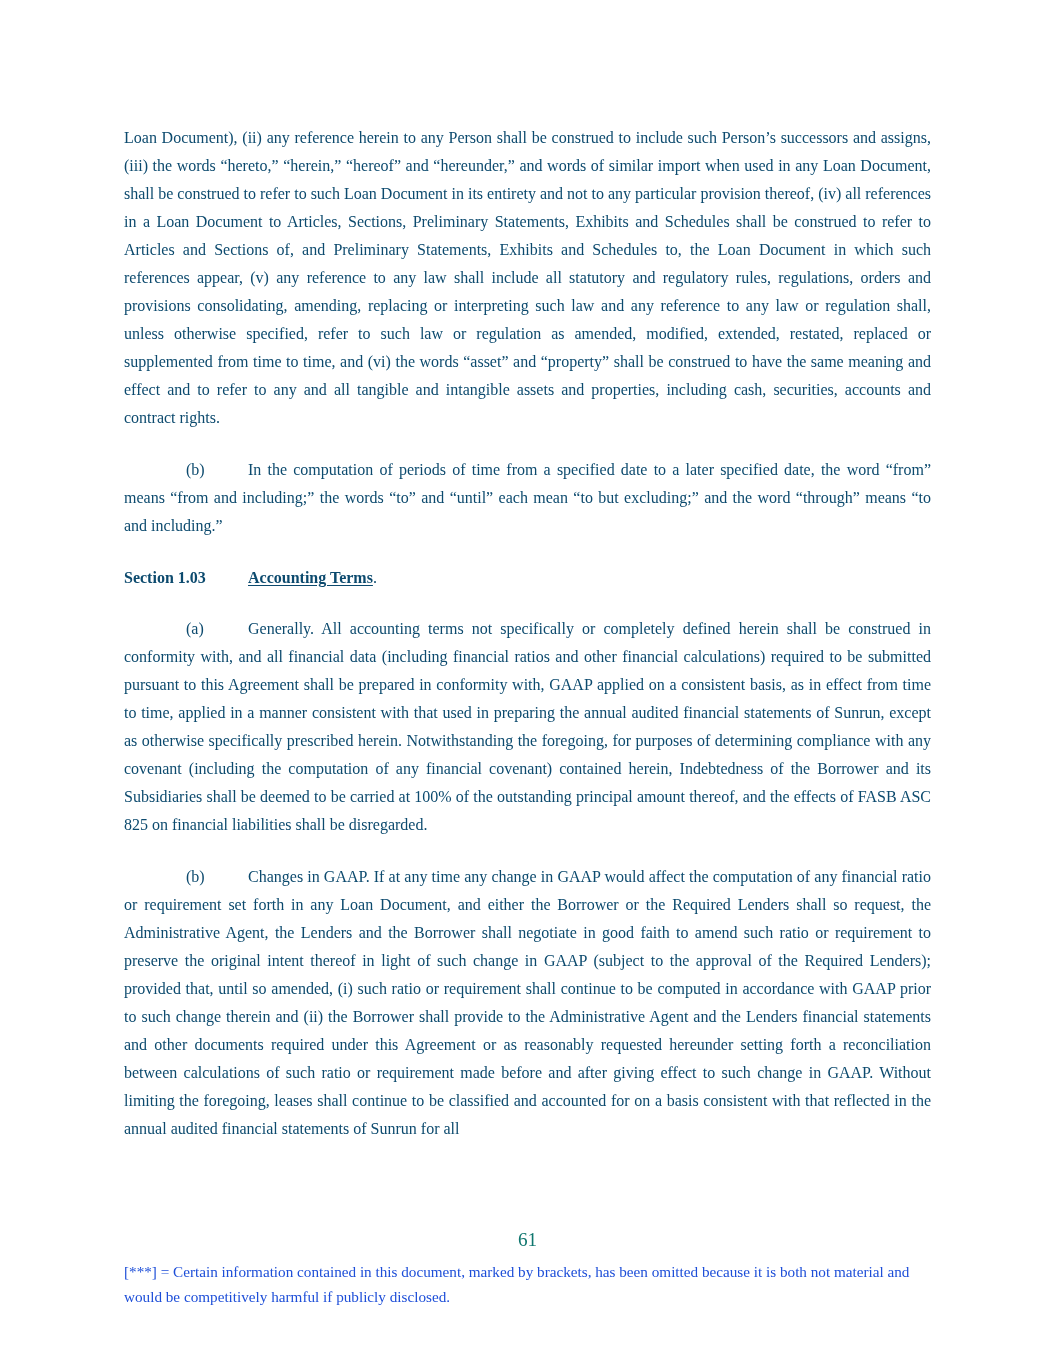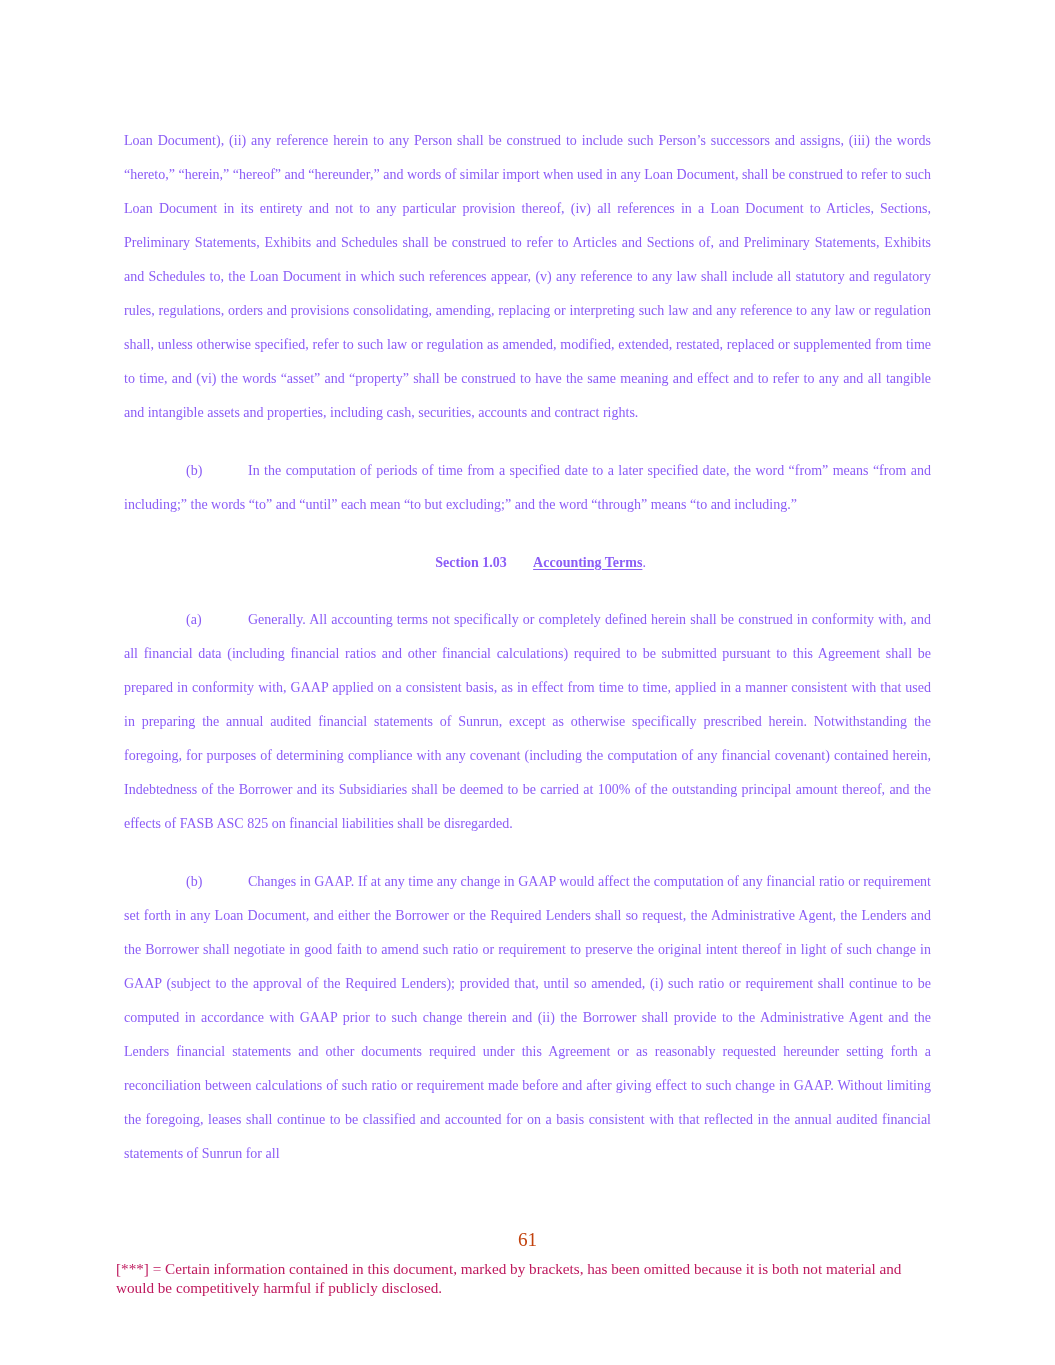--- a/index.html
+++ b/index.html
@@ -1,36 +1,36 @@
 <!DOCTYPE html>
 <html><head>
 <meta charset="utf-8">
 <style>
   html, body { margin: 0; padding: 0; background: #ffffff; }
   body { width: 1055px; height: 1365px; position: relative; overflow: hidden; }
   .page {
     position: absolute; left: 124px; top: 124px; width: 807px;
     font-family: "Liberation Serif", "DejaVu Serif", serif;
-    font-size: 14px; line-height: 34px; color: #8b5cf6;
+    font-size: 16px; line-height: 28px; color: #0c4a6e;
   }
   .para { margin: 0 0 23.75px 0; text-align: justify; text-align-last: left; }
   .indent { text-indent: 62px; }
   .lbl { display: inline-block; width: 62px; text-indent: 0; }
   .u { text-underline-offset: 2px; }
-  .heading { margin: 0 0 23.75px 0; font-weight: bold; text-align: center; }
+  .heading { margin: 0 0 23.75px 0; font-weight: bold; }
   .heading .num { display: inline-block; width: 124px; }
   .heading .title { text-decoration: underline; text-underline-offset: 2px; }
   .heading .dot { font-weight: normal; }
   .pagenum {
     position: absolute; left: 0; width: 1055px; top: 1229px; text-align: center;
-    font-family: "Liberation Serif", "DejaVu Serif", serif; font-size: 19.2px; color: #c2410c;
+    font-family: "Liberation Serif", "DejaVu Serif", serif; font-size: 19.2px; color: #0f766e;
   }
   .footer {
-    position: absolute; left: 116px; top: 1259px; width: 810px;
-    font-family: "Liberation Serif", "DejaVu Serif", serif; font-size: 15.2px; line-height: 19px; color: #be185d;
+    position: absolute; left: 124px; top: 1259px; width: 810px;
+    font-family: "Liberation Serif", "DejaVu Serif", serif; font-size: 15.2px; line-height: 25px; color: #1d4ed8;
   }
 </style>
 </head>
 <body>
 
 <div class="page">
   <p class="para">Loan Document), (ii) any reference herein to any Person shall be construed to include such Person’s successors and assigns, (iii) the words “hereto,” “herein,” “hereof” and “hereunder,” and words of similar import when used in any Loan Document, shall be construed to refer to such Loan Document in its entirety and not to any particular provision thereof, (iv) all references in a Loan Document to Articles, Sections, Preliminary Statements, Exhibits and Schedules shall be construed to refer to Articles and Sections of, and Preliminary Statements, Exhibits and Schedules to, the Loan Document in which such references appear, (v) any reference to any law shall include all statutory and regulatory rules, regulations, orders and provisions consolidating, amending, replacing or interpreting such law and any reference to any law or regulation shall, unless otherwise specified, refer to such law or regulation as amended, modified, extended, restated, replaced or supplemented from time to time, and (vi) the words “asset” and “property” shall be construed to have the same meaning and effect and to refer to any and all tangible and intangible assets and properties, including cash, securities, accounts and contract rights.</p>
 
   <p class="para indent"><span class="lbl">(b)</span><span>In the computation of periods of time from a specified date to a later specified date, the word “from” means “from and including;” the words “to” and “until” each mean “to but excluding;” and the word “through” means “to and including.”</span></p>
 

